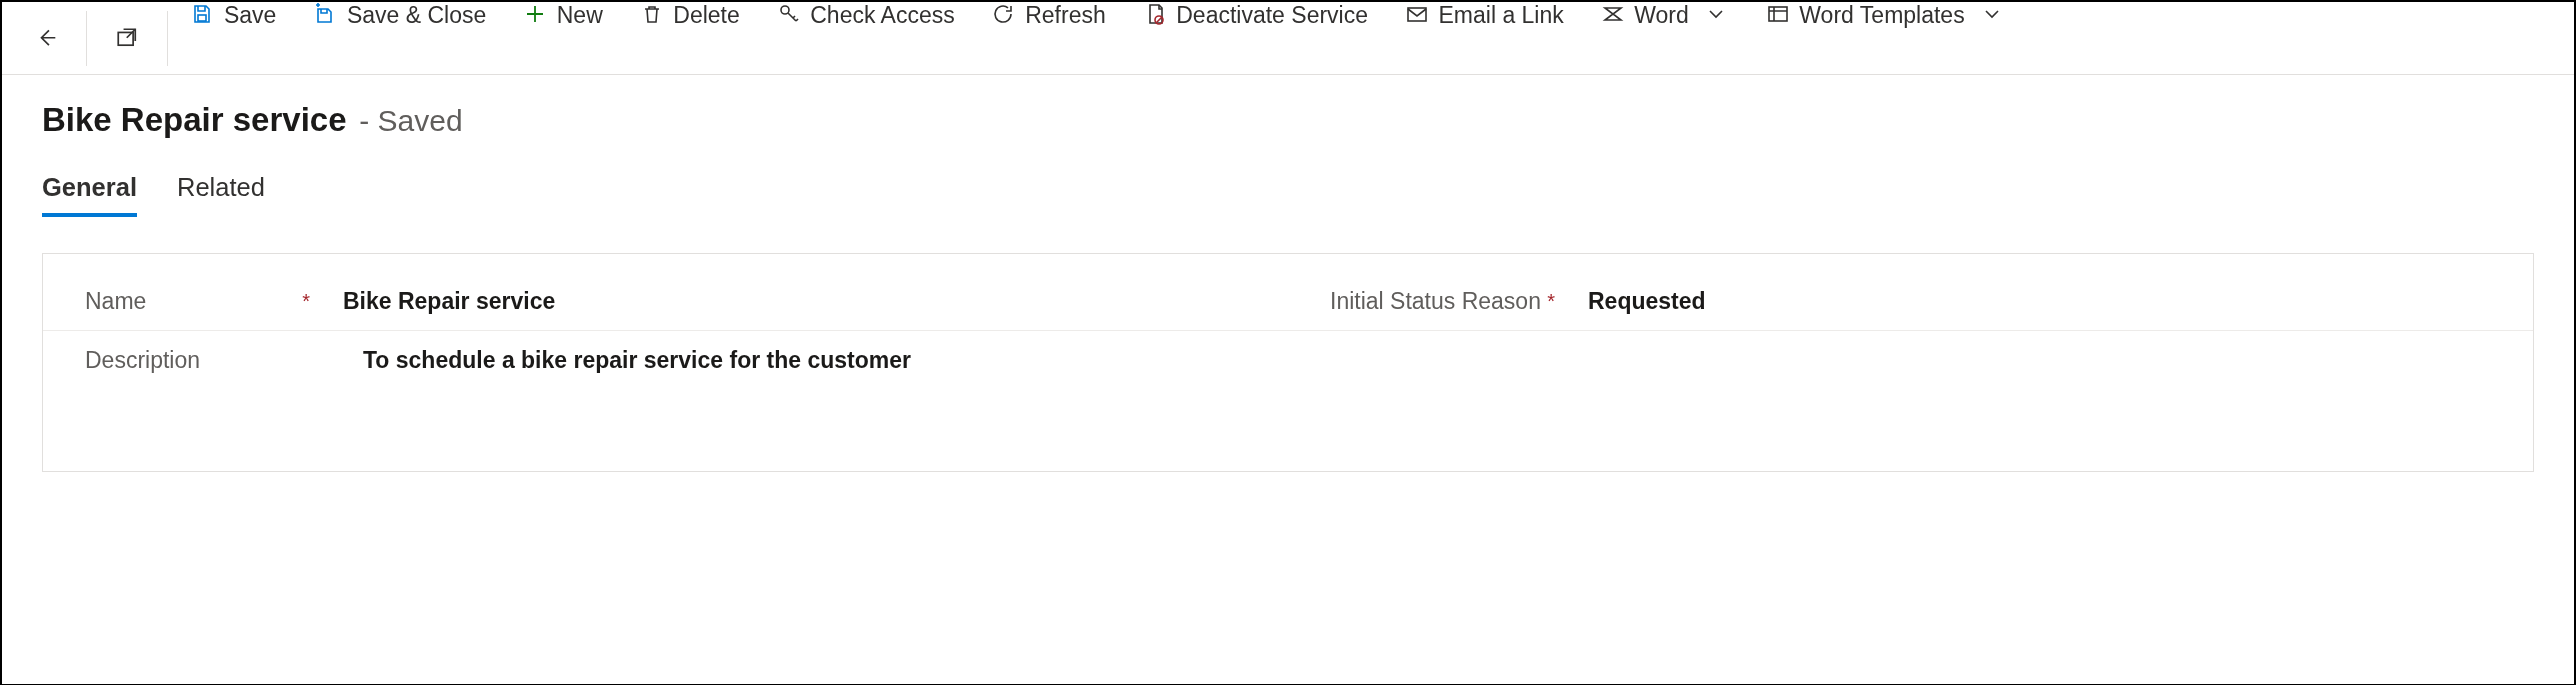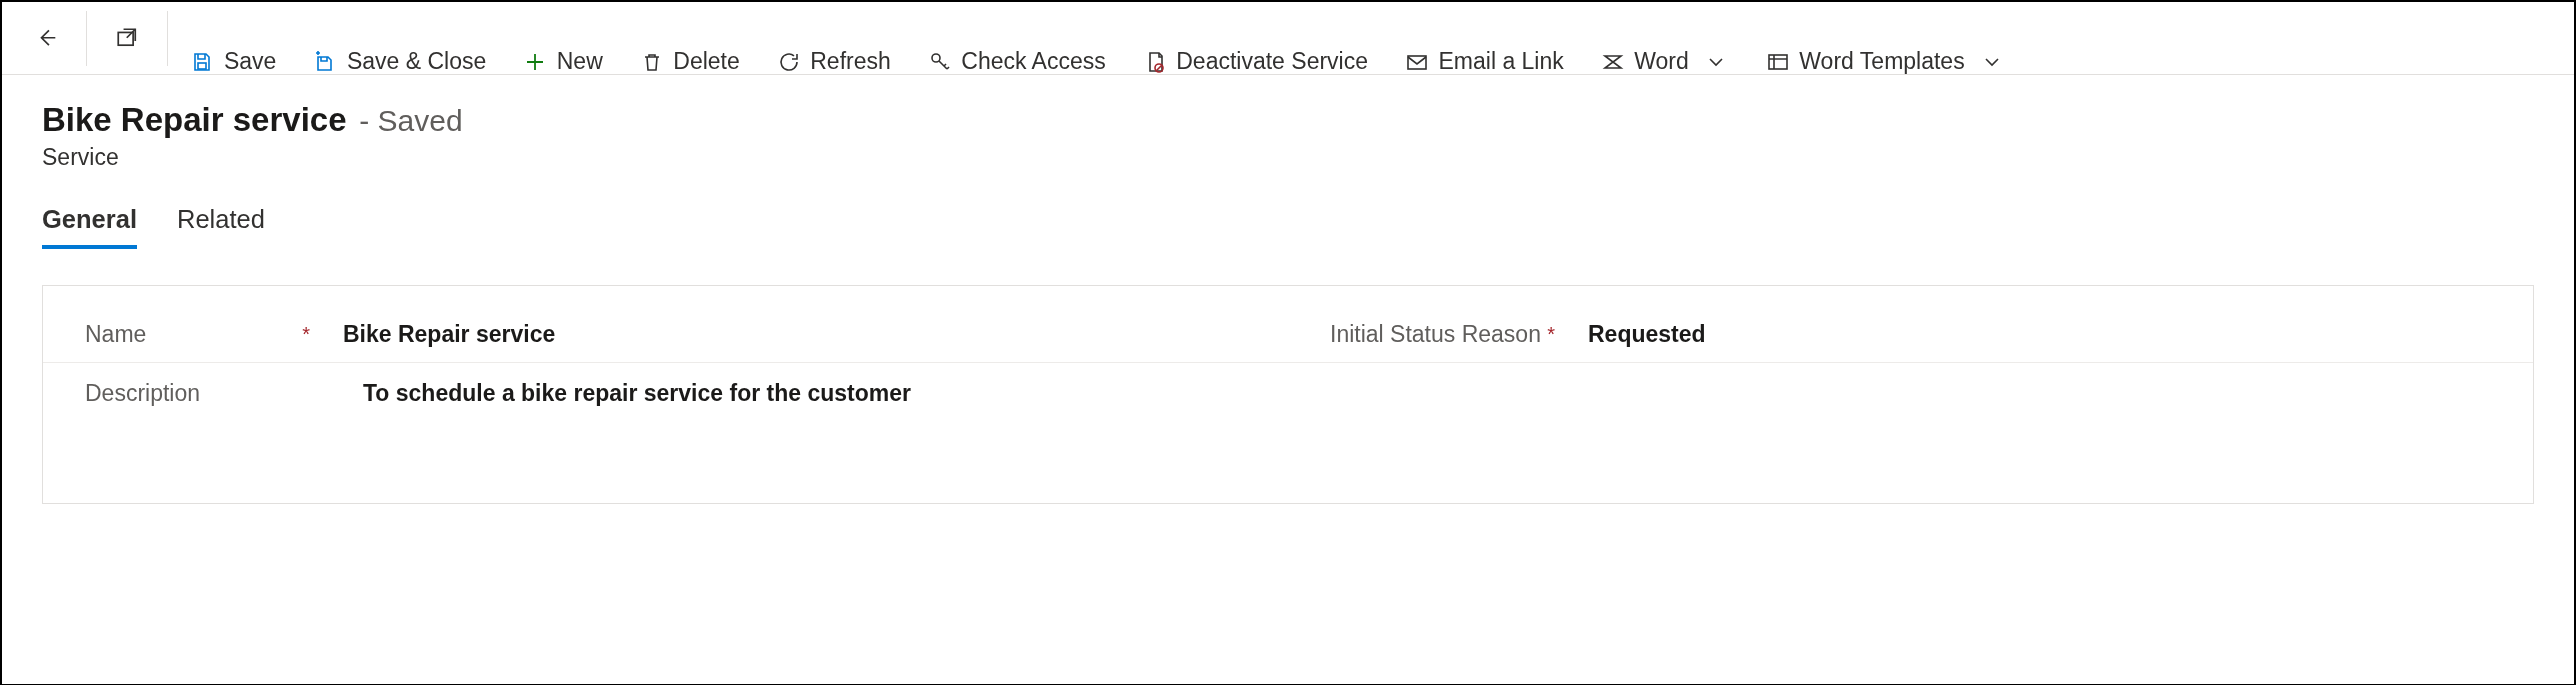--- a/index.html
+++ b/index.html
@@ -18,21 +18,21 @@
     }
     .toolbar {
       display: flex;
       align-items: center;
       height: 73px;
       border-bottom: 0.9px solid #e1dfdd;
       padding: 0 7.3px;
     }
     .toolbar-btn {
       display: flex;
-      align-items: flex-end;
+      align-items: flex-start;
       gap: 9px;
       padding: 0 18px;
       height: 73px;
       background: transparent;
       border: none;
       font-size: 23px;
       color: #323130;
       cursor: pointer;
       font-family: inherit;
     }
@@ -221,35 +221,35 @@
       <svg viewBox="0 0 24 24" fill="none" stroke="#323130" stroke-width="1.6">
           <path d="M5 7h14M9 7V5h6v2M7 7l1 13h8l1-13"></path>
         </svg>
     </span>
     <span>Delete</span>
   </button>
 
   <button class="toolbar-btn">
     <span class="icon-slot">
       <svg viewBox="0 0 24 24" fill="none" stroke="#323130" stroke-width="1.6">
+          <circle cx="8" cy="8" r="4"></circle>
+          <path d="M11 11l8 8M16 16l2-2M19 19l2-2"></path>
+        </svg>
+    </span>
+    <span>Check Access</span>
+  </button>
+
+  <button class="toolbar-btn">
+    <span class="icon-slot">
+      <svg viewBox="0 0 24 24" fill="none" stroke="#323130" stroke-width="1.6">
           <path d="M20 12a8 8 0 1 1-3-6.2"></path>
           <path d="M20 4v5h-5"></path>
         </svg>
     </span>
     <span>Refresh</span>
-  </button>
-
-  <button class="toolbar-btn">
-    <span class="icon-slot">
-      <svg viewBox="0 0 24 24" fill="none" stroke="#323130" stroke-width="1.6">
-          <circle cx="8" cy="8" r="4"></circle>
-          <path d="M11 11l8 8M16 16l2-2M19 19l2-2"></path>
-        </svg>
-    </span>
-    <span>Check Access</span>
   </button>
 
   <button class="toolbar-btn">
     <span class="icon-slot">
       <svg viewBox="0 0 24 24" fill="none" stroke="#323130" stroke-width="1.6">
           <path d="M7 3h9l3 3v15H7V3z"></path>
           <path d="M16 3v4h3"></path>
           <circle cx="16" cy="18" r="4" stroke="#a4262c"></circle>
           <path d="M13.5 20.5l5-5" stroke="#a4262c"></path>
         </svg>
@@ -295,21 +295,20 @@
         </svg>
     </span>
   </button>
 </div>
 
 <div class="header">
   <div class="title-line">
     <span class="page-title">Bike Repair service</span>
     <span class="saved-indicator">- Saved</span>
   </div>
-  <div class="entity-name">Service</div>
 </div>
 
 <div class="tabs">
   <div class="tab active">General</div>
   <div class="tab">Related</div>
 </div>
 
 <div class="form-panel">
   <div class="form-row">
     <div class="field">

